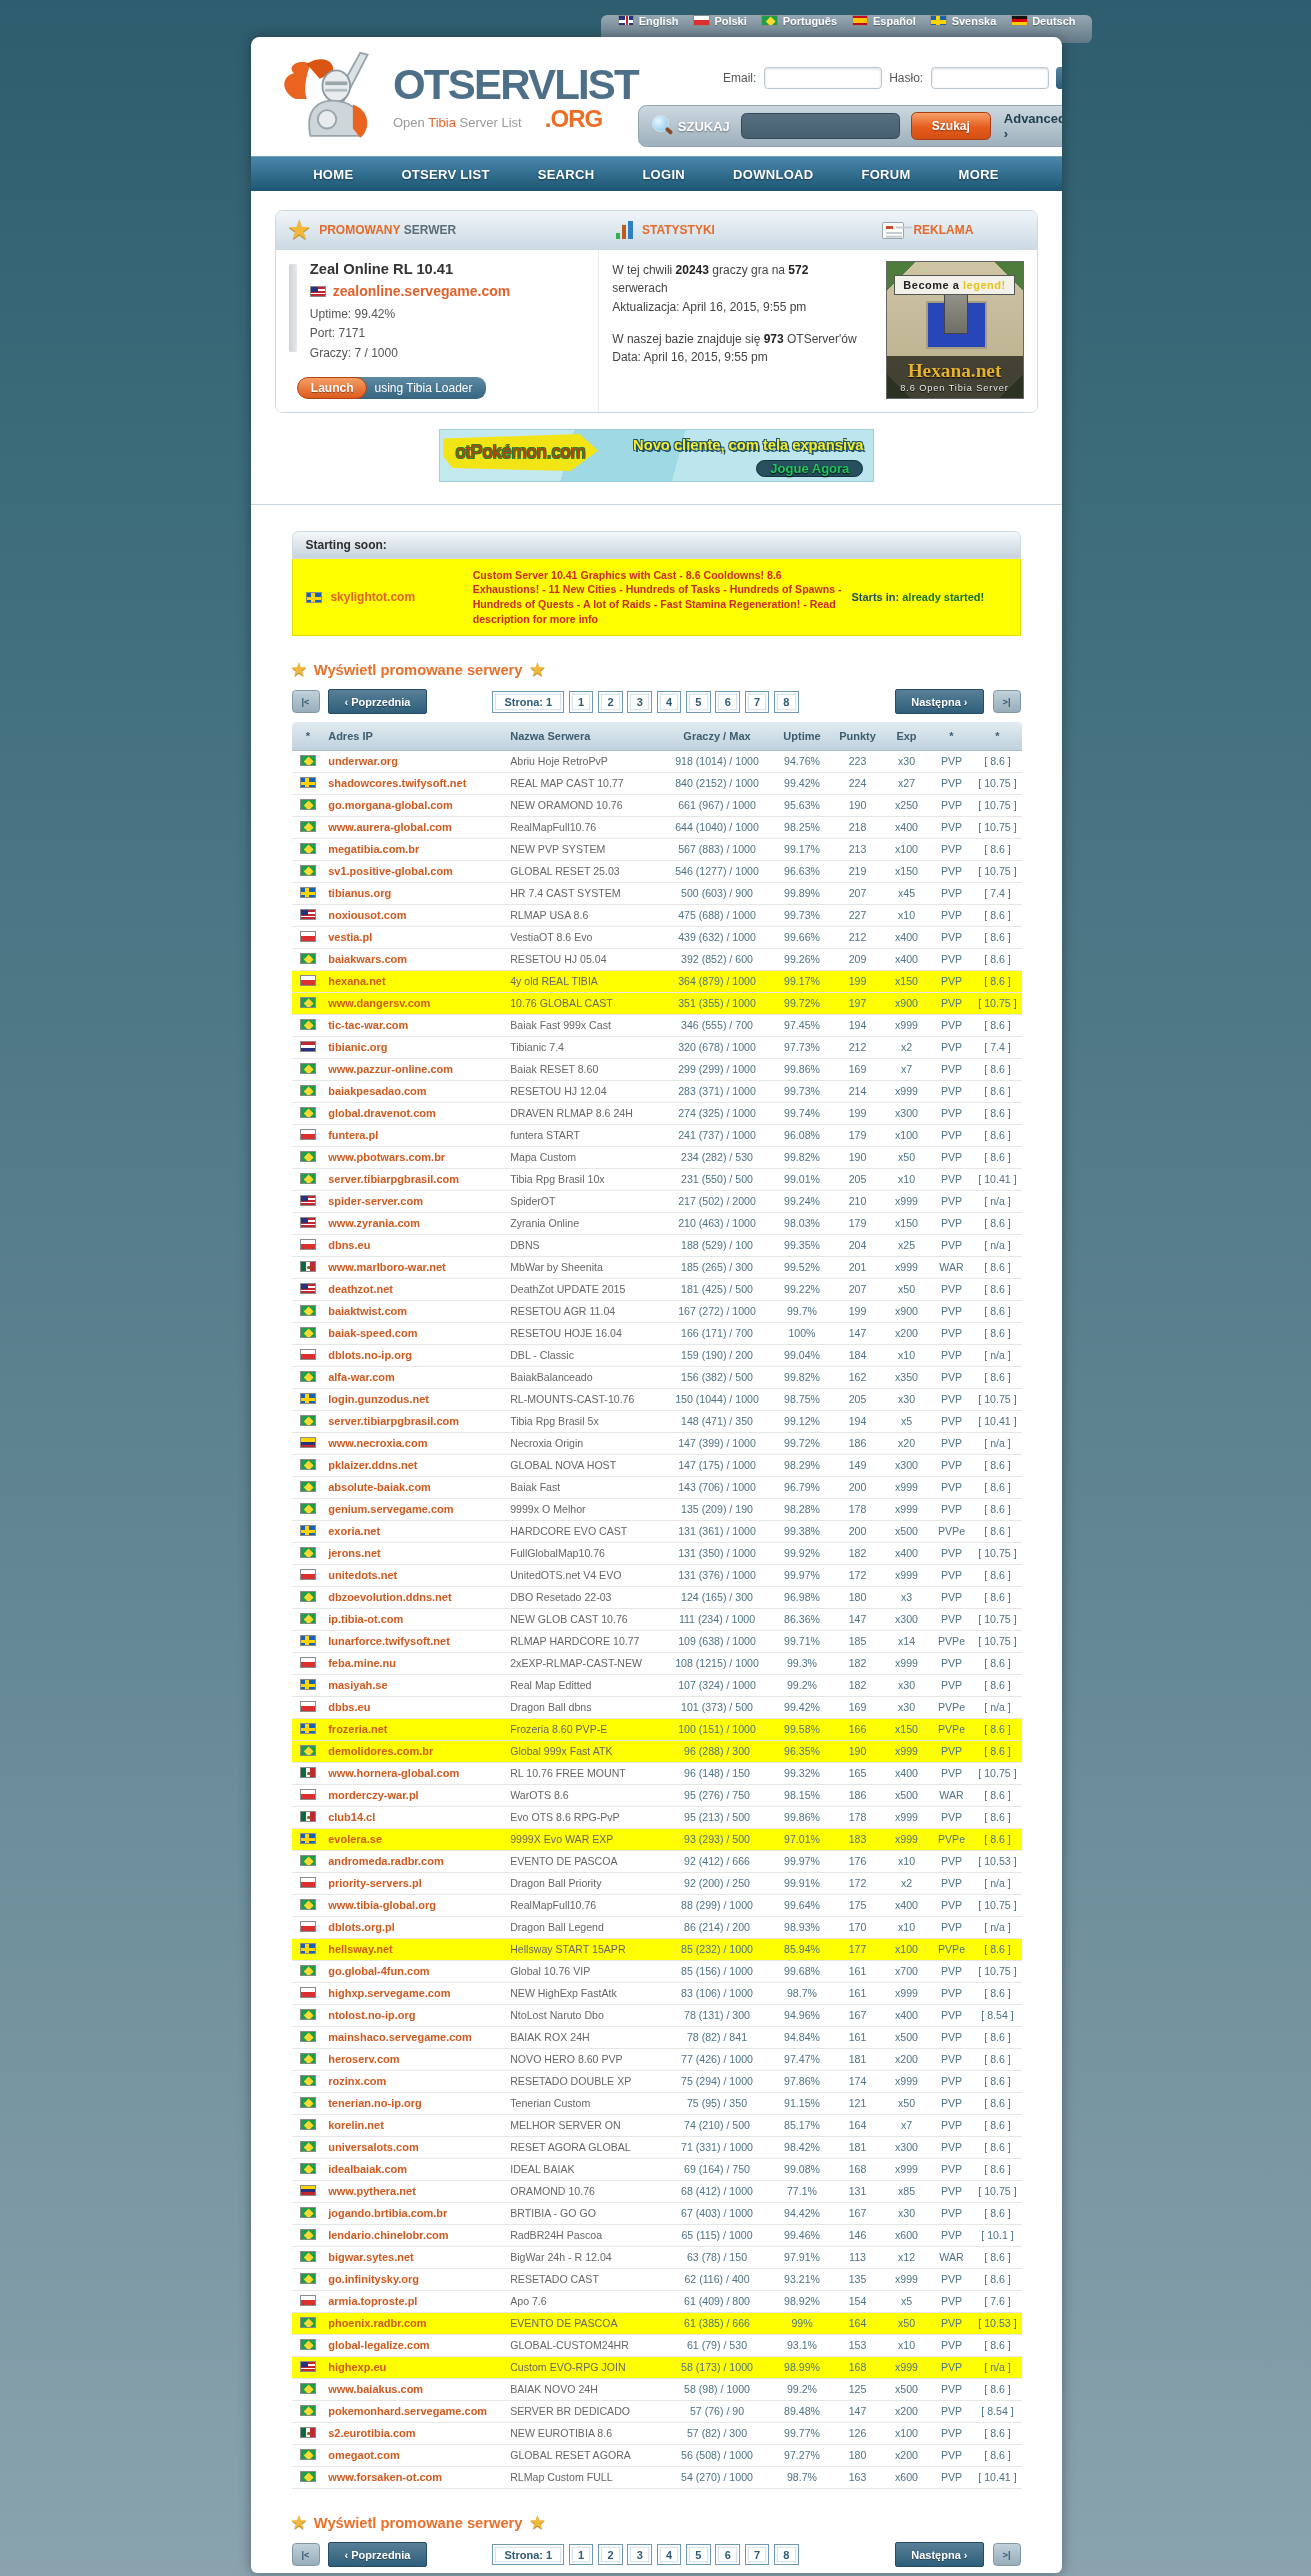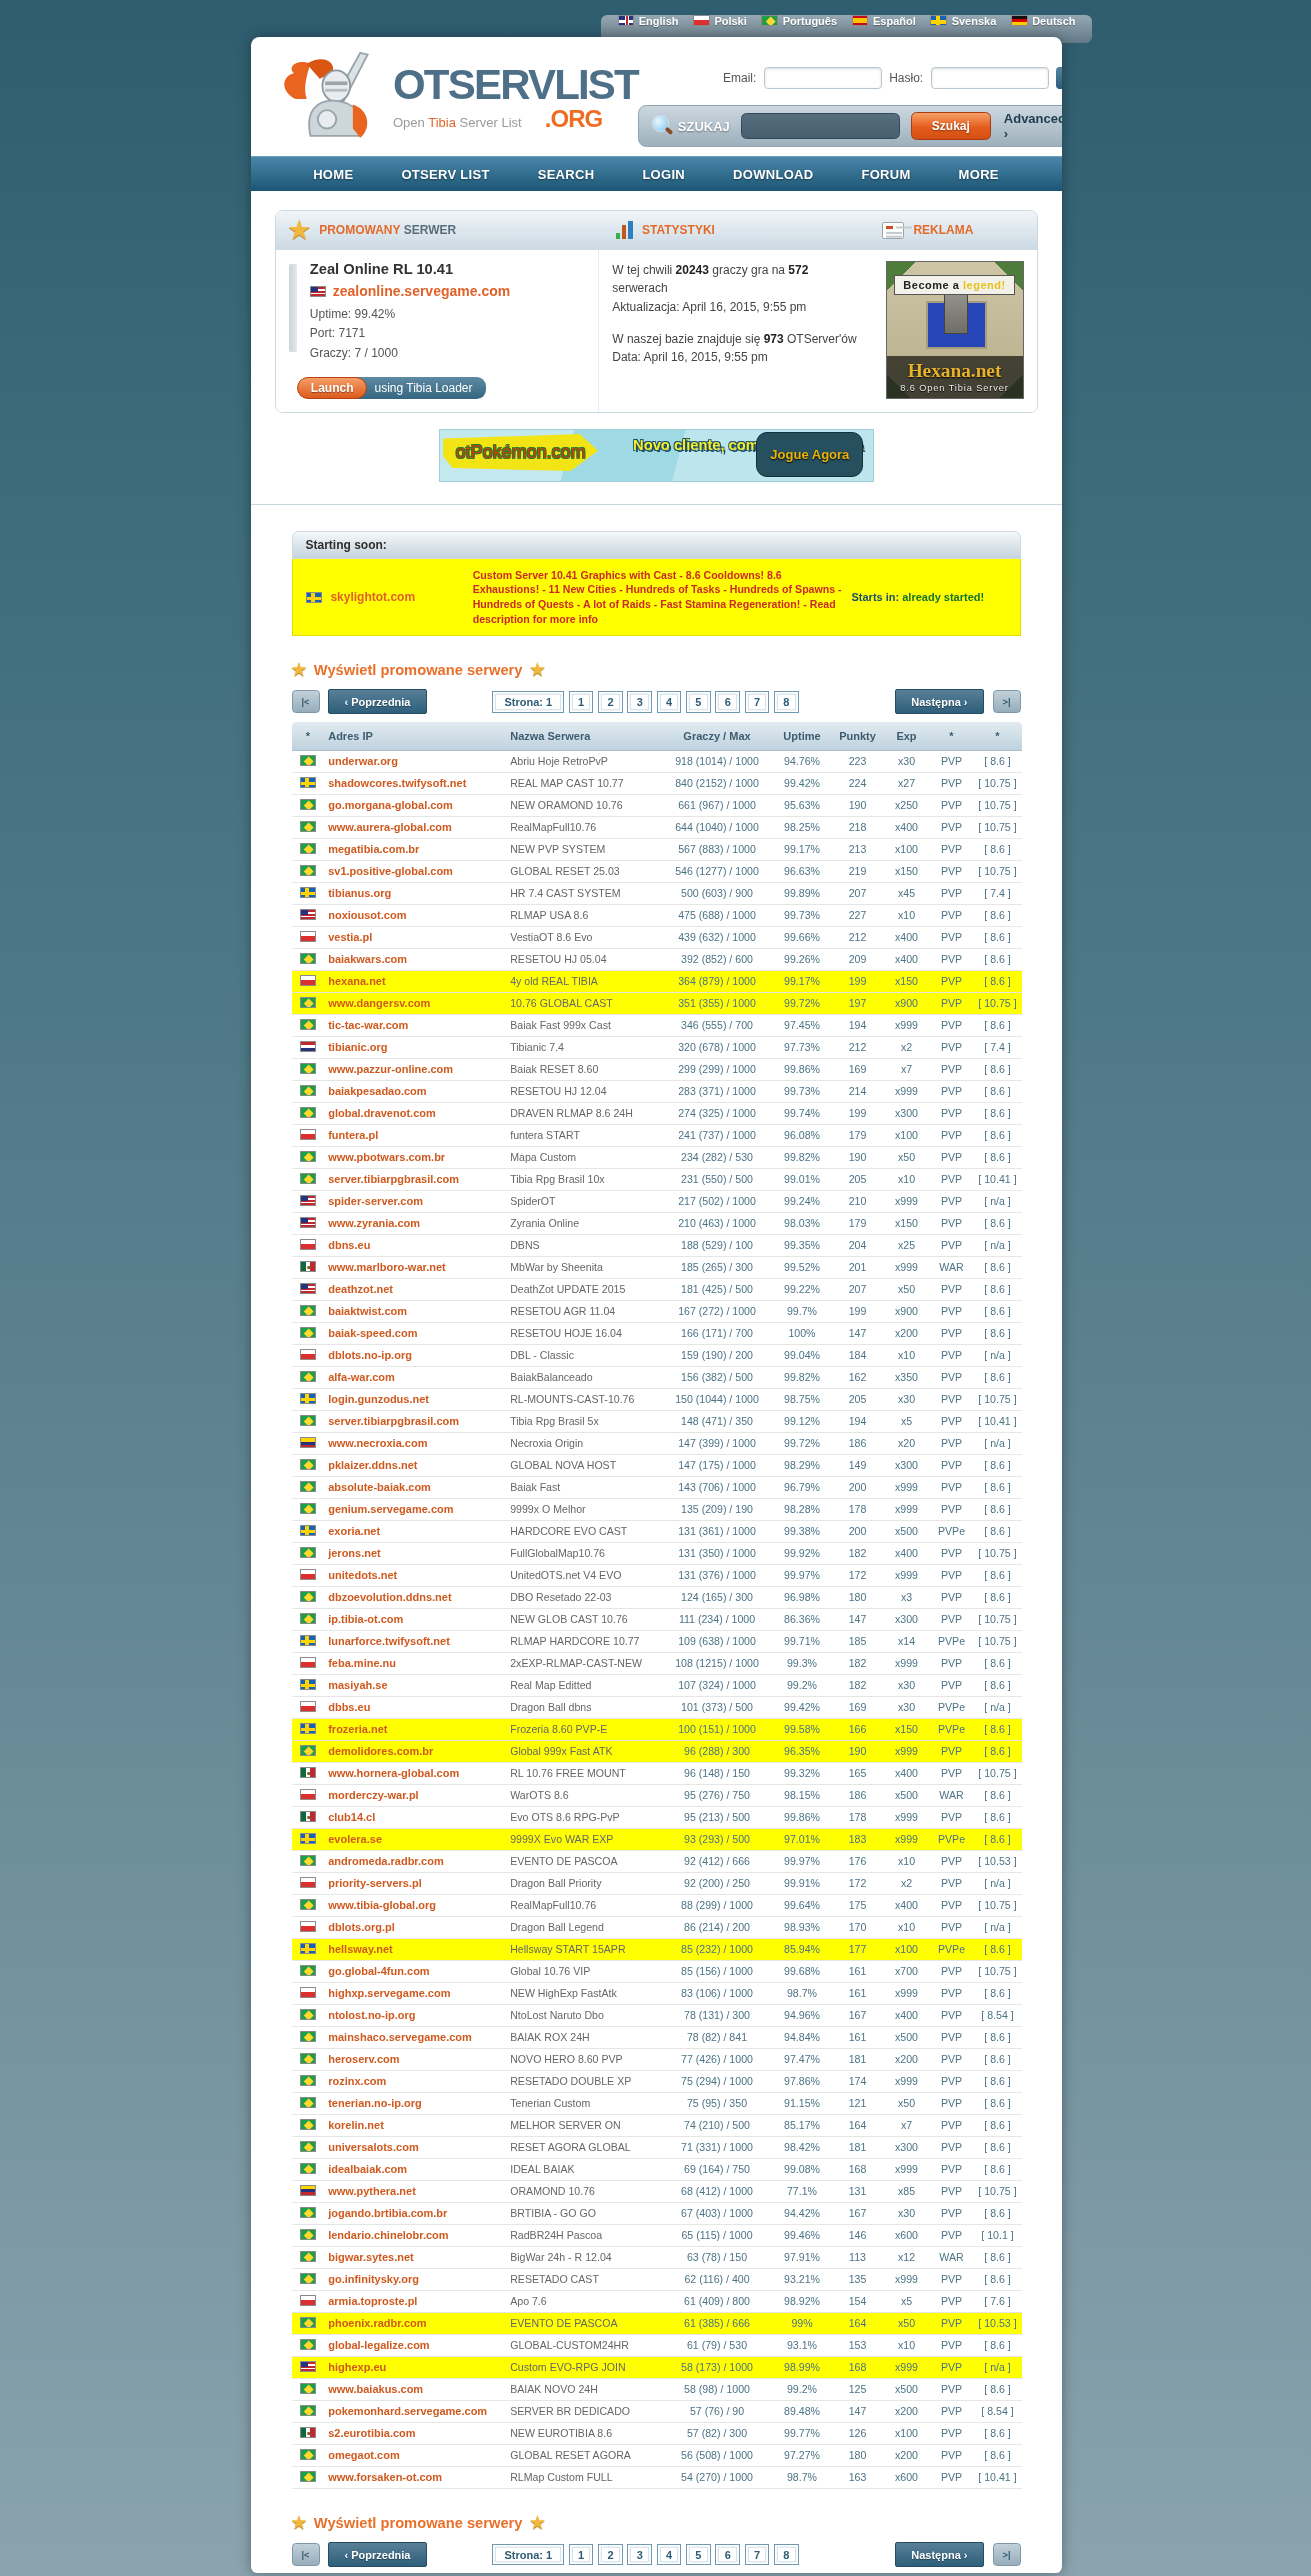--- a/index.html
+++ b/index.html
@@ -145,21 +145,21 @@
                  background:linear-gradient(105deg,#c3e9ef 0 30%,#9fd9e4 30% 55%,#bce5ed 55%);
                  overflow:hidden; border:0.9px solid #9fcfda; }
   .poke-logo { position:absolute; left:3.7px; top:3.7px; width:155px; height:37px; background:#f3e515;
                clip-path:polygon(0 12%,88% 0,100% 45%,82% 100%,6% 92%,0 60%);
                display:flex; align-items:center; justify-content:center; }
   .poke-logo span { font-size:18px; font-weight:normal; color:#c2410c;
         text-shadow:-0.9px -0.9px 0 #2a7a2a,0.9px -0.9px 0 #2a7a2a,-0.9px 0.9px 0 #2a7a2a,0.9px 0.9px 0 #2a7a2a; }
   .poke-text { position:absolute; right:9.2px; top:6.4px; font-size:14.7px; font-weight:bold; color:#f5ee2d;
         text-shadow:-0.9px -0.9px 0 #1d4e66,0.9px -0.9px 0 #1d4e66,-0.9px 0.9px 0 #1d4e66,1.8px 1.8px 0 #1d4e66; }
   .poke-btn { position:absolute; right:9.2px; bottom:4.6px; background:#27505e; border-radius:11px;
-              padding:14px 13px; color:#eab308; font-weight:bold; font-size:13px;
+              padding:0 13px; color:#22c55e; font-weight:bold; font-size:13px;
               text-shadow:0 0.9px 1.8px #000; border:0.9px solid #10303a; }
   .divider { margin:22px 0 0; border-top:0.9px solid #c9d6dd; }
   
   .ss-wrap { margin:26px 41px 0; }
   .ss-head { height:28px; background:linear-gradient(180deg,#f4f8fa,#c6d3dc); border:0.9px solid #cfdbe2;
              border-radius:6.4px 6.4px 0 0; display:flex; align-items:center; padding:0 13px;
              font-size:12px; font-weight:bold; color:#2e2e2e; }
   .ss-row { background:#ffff00; border:0.9px solid #e0e000; border-top:none; display:flex;
             align-items:center; padding:8.3px 13px; gap:9.2px; }
   .ss-ip { width:158px; display:flex; align-items:center; gap:8.3px; }
@@ -616,21 +616,21 @@
           <td>99.01%</td>
           <td>205</td>
           <td>x10</td>
           <td>PVP</td>
           <td>[ 10.41 ]</td>
         </tr>
         <tr>
           <td><i class="flag flag-us"></i></td>
           <td class="ip al"><a href="#">spider-server.com</a></td>
           <td class="nm al">SpiderOT</td>
-          <td>217 (502) / 1000</td>
+          <td>217 (502) / 2000</td>
           <td>99.24%</td>
           <td>210</td>
           <td>x999</td>
           <td>PVP</td>
           <td>[ n/a ]</td>
         </tr>
         <tr>
           <td><i class="flag flag-us"></i></td>
           <td class="ip al"><a href="#">www.zyrania.com</a></td>
           <td class="nm al">Zyrania Online</td>

